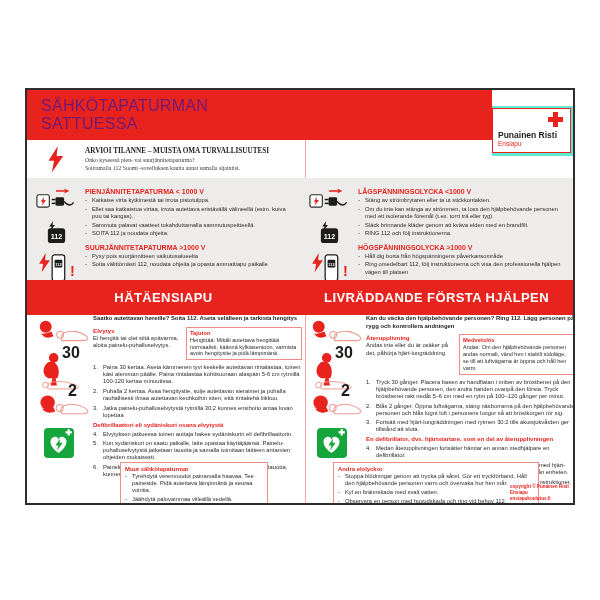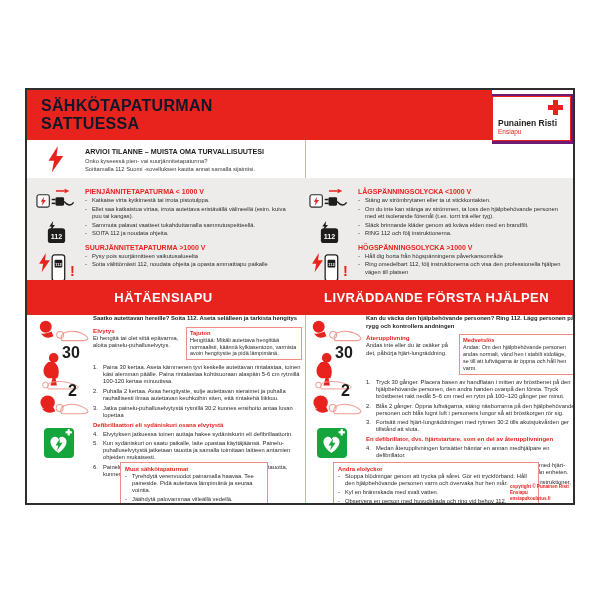--- a/index.html
+++ b/index.html
@@ -3,44 +3,44 @@
 <meta charset="utf-8">
 <style>
   html,body{margin:0;padding:0;background:#ffffff;width:600px;height:600px;
     font-family:"Liberation Sans", sans-serif;-webkit-font-smoothing:antialiased;}
   *{box-sizing:border-box;}
   .poster{position:absolute;left:25px;top:88px;width:550px;height:417px;
     border:2px solid #2e2e2e;background:#fff;overflow:hidden;}
   
   .header{position:absolute;left:0;top:0;width:546px;height:50px;}
   .header-red{position:absolute;left:0;top:0;width:465px;height:50px;background:#e8231e;}
-  .h-title{position:absolute;top:7px;color:#0f172a;font-weight:bold;font-size:16px;
+  .h-title{position:absolute;top:7px;color:#701a75;font-weight:normal;font-size:16px;
     line-height:1.15;letter-spacing:.3px;white-space:pre-line;}
   .h-title.l{left:14px;}
   .h-title.r{left:288px;}
-  .logo-area{position:absolute;right:0;top:4px;width:81px;height:50px;background:#701a75;}
+  .logo-area{position:absolute;right:0;top:16px;width:81px;height:50px;background:#5eead4;}
   .logo-box{position:absolute;left:0;top:2px;right:2px;bottom:3px;border:1px solid #e8231e;background:#fff;}
   .logo-cross{position:absolute;right:7px;top:3px;width:15px;height:15px;}
   .logo-cross i{position:absolute;background:#e8231e;}
   .logo-cross .v{left:5px;top:0;width:5px;height:15px;}
   .logo-cross .h{left:0;top:5px;width:15px;height:5px;}
   .logo-name{position:absolute;left:5px;top:21px;font-weight:bold;color:#1d1d1b;font-size:8.5px;}
   .logo-sub{position:absolute;left:5px;top:31px;color:#e8231e;font-size:6.5px;}
   
   .divider{position:absolute;left:51%;top:50px;width:1px;height:363px;background:#f3a7a2;z-index:0;}
   .band{position:absolute;left:0;width:546px;display:flex;z-index:1;}
   .band .col{width:50%;position:relative;}
   .rowA{top:50px;height:38px;}
   .rowB{top:88px;height:102px;background:#eeeceb;}
   .banner{top:190px;height:35px;background:#e8231e;align-items:center;}
   .banner .col{text-align:center;color:#fff;font-weight:bold;font-size:13px;letter-spacing:.4px;}
   .rowD{top:220px;height:193px;margin-left:8px;}
   
   .assess-icon{position:absolute;left:20px;top:6px;width:18px;height:27px;}
-  .assess-text{position:absolute;left:58px;top:7px;right:8px;}
+  .assess-text{position:absolute;left:58px;top:7px;right:8px;font-family:Liberation Serif, serif;}
   .assess-h{font-weight:bold;font-size:7.2px;color:#1d1d1b;margin-bottom:2px;}
   .assess-line{font-size:5.8px;color:#3a3a3a;line-height:1.3;}
   
   .vb-icons{position:absolute;left:0;top:10px;width:58px;display:flex;flex-direction:column;
     align-items:center;gap:8px;}
   .vb-text{position:absolute;left:58px;top:10px;right:8px;}
   .v-head{color:#e8231e;font-weight:bold;font-size:7px;margin:0 0 2px 0;}
   .v-head.second{margin-top:6px;}
   ul.dash{list-style:none;margin:0;padding:0;}
   ul.dash li{display:flex;font-size:5.8px;line-height:1.25;color:#2b2b2b;margin-bottom:1.5px;}

